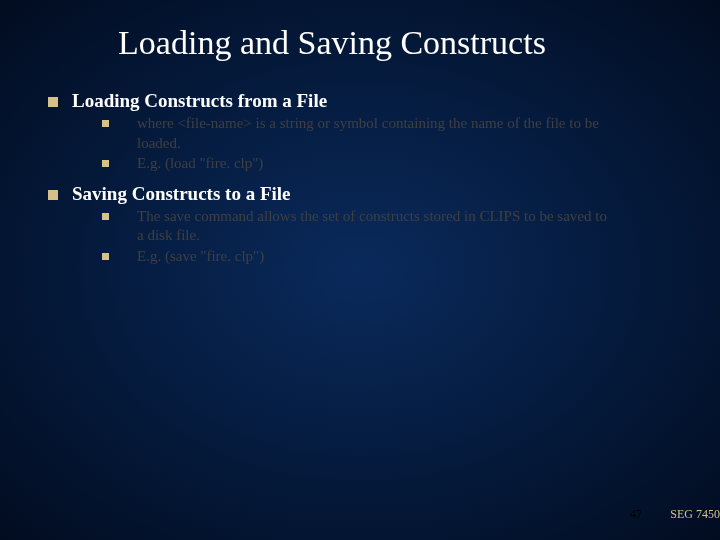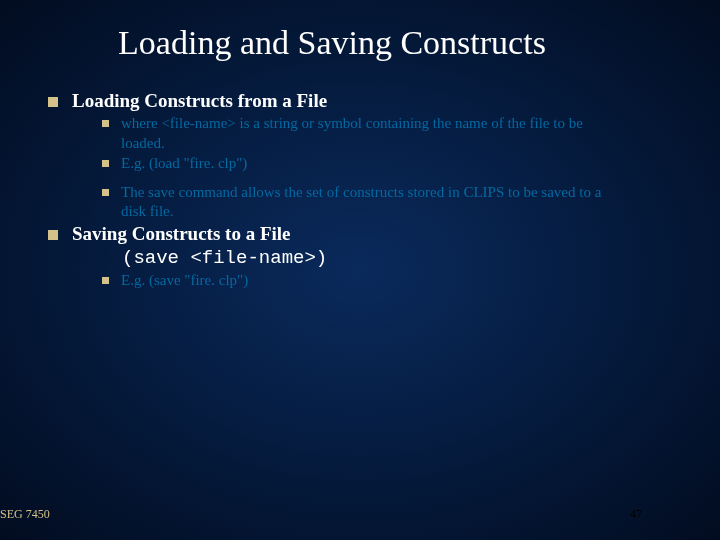--- a/index.html
+++ b/index.html
@@ -34,35 +34,35 @@
   .code-line {
     font-family: "Courier New", Courier, monospace;
     font-size: 19px;
     color: #ffffff;
     margin-left: 70px;
     margin-bottom: 2px;
     font-weight: normal;
   }
   .lvl2 { margin-left: 54px; margin-bottom: 1px; }
   .lvl2 .bullet { width: 7px; height: 7px; background: #d4c28a; margin-top: 6px; margin-right: 12px; flex-shrink: 0; }
-  .lvl2 .text { font-size: 15px; color: #0369a1; line-height: 1.3; }
+  .lvl2 .text { font-size: 15px; color: #404040; line-height: 1.3; margin-left: 16px; }
   .code-line2 {
     font-family: "Courier New", Courier, monospace;
     font-size: 19px;
     color: #ffffff;
     margin-left: 74px;
     margin-top: 2px;
     margin-bottom: 2px;
   }
   .footer-center {
     position: absolute;
     bottom: 18px;
     left: 0;
     width: 720px;
-    text-align: left;
+    text-align: right;
     font-size: 12px;
     color: #d4c28a;
     font-family: "Times New Roman", Times, serif;
   }
   .footer-right {
     position: absolute;
     bottom: 18px;
     right: 22px;
     font-size: 12px;
     color: #000000;
@@ -85,29 +85,28 @@
     <div class="bullet"></div>
     <div class="text">where &lt;file-name&gt; is a string or symbol containing the name of the file to be loaded.</div>
   </div>
   <div class="bullet-row lvl2">
     <div class="bullet"></div>
     <div class="text">E.g. (load "fire. clp")</div>
   </div>
 
   <div class="section-gap"></div>
 
+  <div class="bullet-row lvl1">
+    <div class="bullet"></div>
+    <div class="text">Saving Constructs to a File</div>
+  </div>
   <div class="bullet-row lvl2">
     <div class="bullet"></div>
     <div class="text">The save command allows the set of constructs stored in CLIPS to be saved to a disk file.</div>
   </div>
-  <div class="bullet-row lvl1">
-    <div class="bullet"></div>
-    <div class="text">Saving Constructs to a File</div>
-  </div>
-  <div class="code-line2">(save &lt;file-name&gt;)</div>
   <div class="bullet-row lvl2">
     <div class="bullet"></div>
     <div class="text">E.g. (save "fire. clp")</div>
   </div>
 
   <div class="footer-center">SEG 7450</div>
   <div class="footer-right">47</div>
 
 </div>
 

